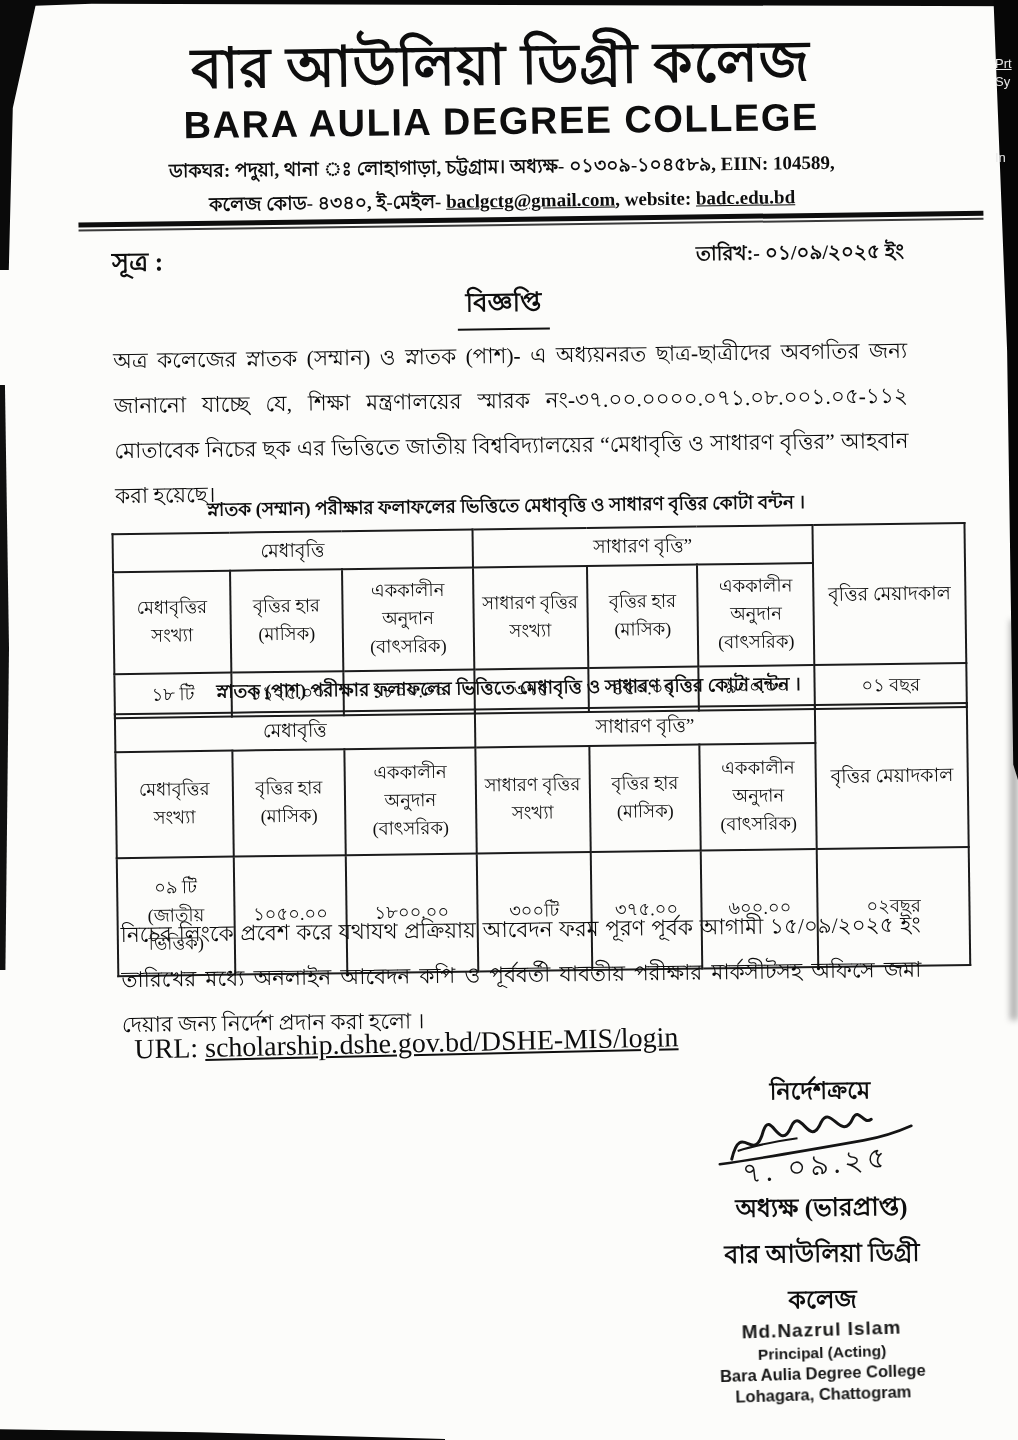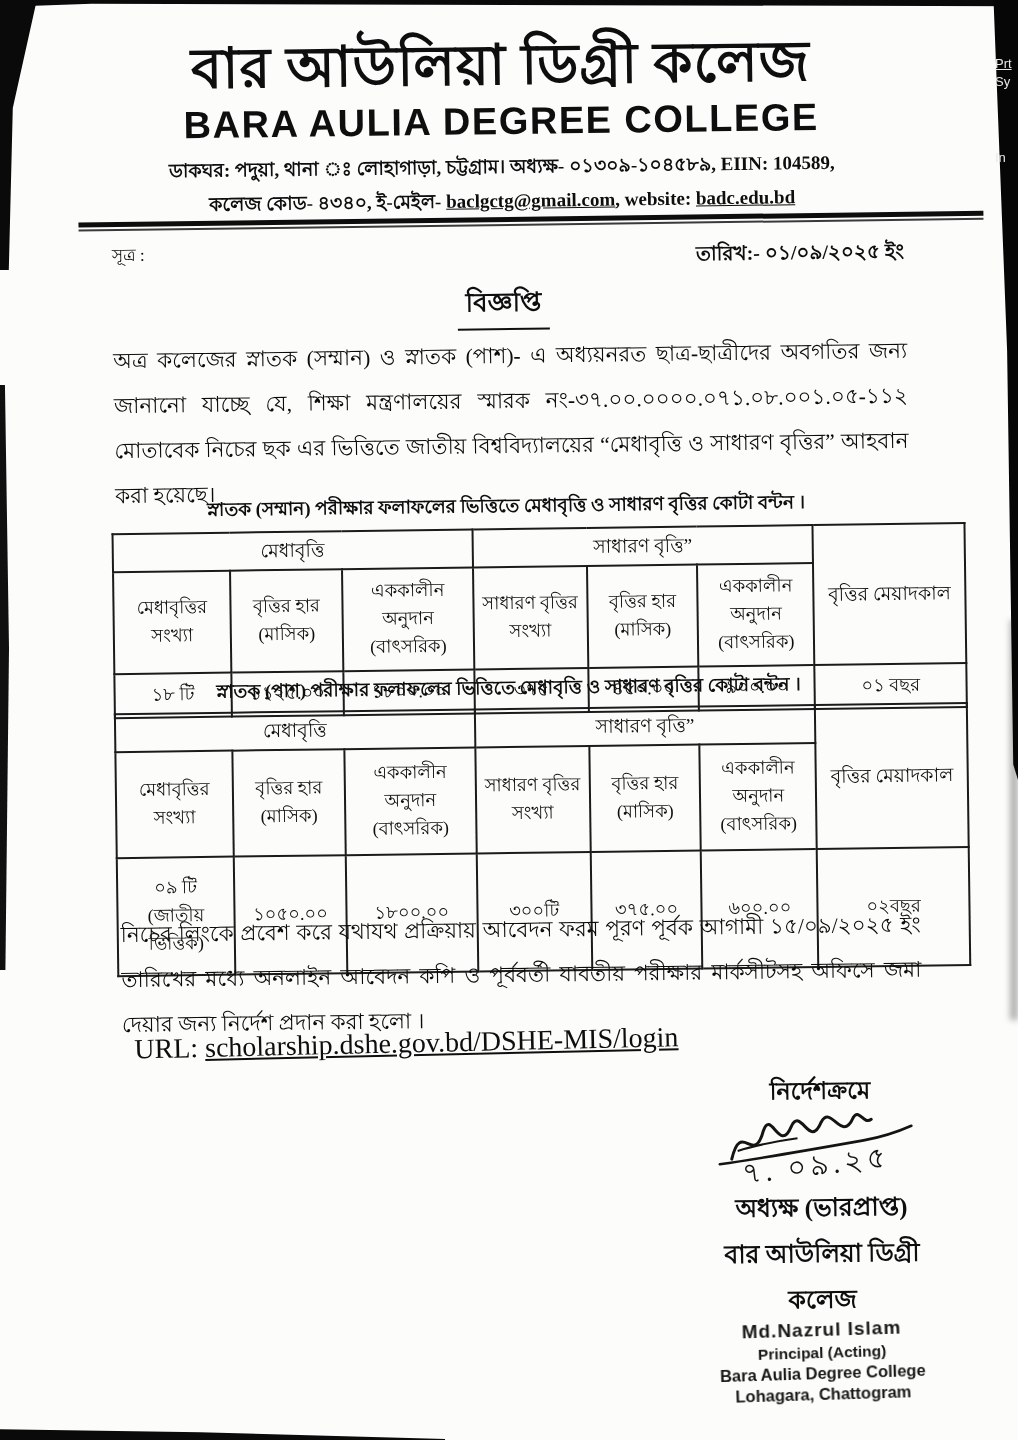--- a/index.html
+++ b/index.html
@@ -20,21 +20,21 @@
   .t-bn{top:22px;font-size:56px;font-weight:bold;letter-spacing:1px;}
   .t-en{top:100px;font-size:38px;font-weight:bold;letter-spacing:1.5px;
         font-family:"Liberation Sans","DejaVu Sans",sans-serif;}
   .t-addr{top:152px;font-size:19px;font-weight:bold;}
   .t-contact{top:186px;font-size:19px;font-weight:bold;}
   .t-contact .u{text-decoration:underline;}
   .rule{top:217px;left:85px;width:905px;}
   .rule .r1{height:5px;background:#0d0d0d;}
   .rule .r2{height:2px;background:#3a3a3a;margin-top:2px;}
 
-  .ref{top:237px;left:118px;font-size:17px;font-weight:normal;}
+  .ref{top:237px;left:118px;font-size:26px;font-weight:bold;}
   .date{top:241px;left:702px;font-size:20px;font-weight:bold;}
 
   .notice-title-wrap{top:282px;}
   .notice-title{display:inline-block;font-size:26px;font-weight:bold;
     border-bottom:2.5px solid #101010;padding:0 8px 2px 8px;}
 
   .para{text-align:justify;font-size:21.5px;line-height:2.1;color:#0b0b0b;}
   .para1{top:334px;left:118px;width:794px;}
   .para2{top:908px;left:118px;width:800px;}
 

